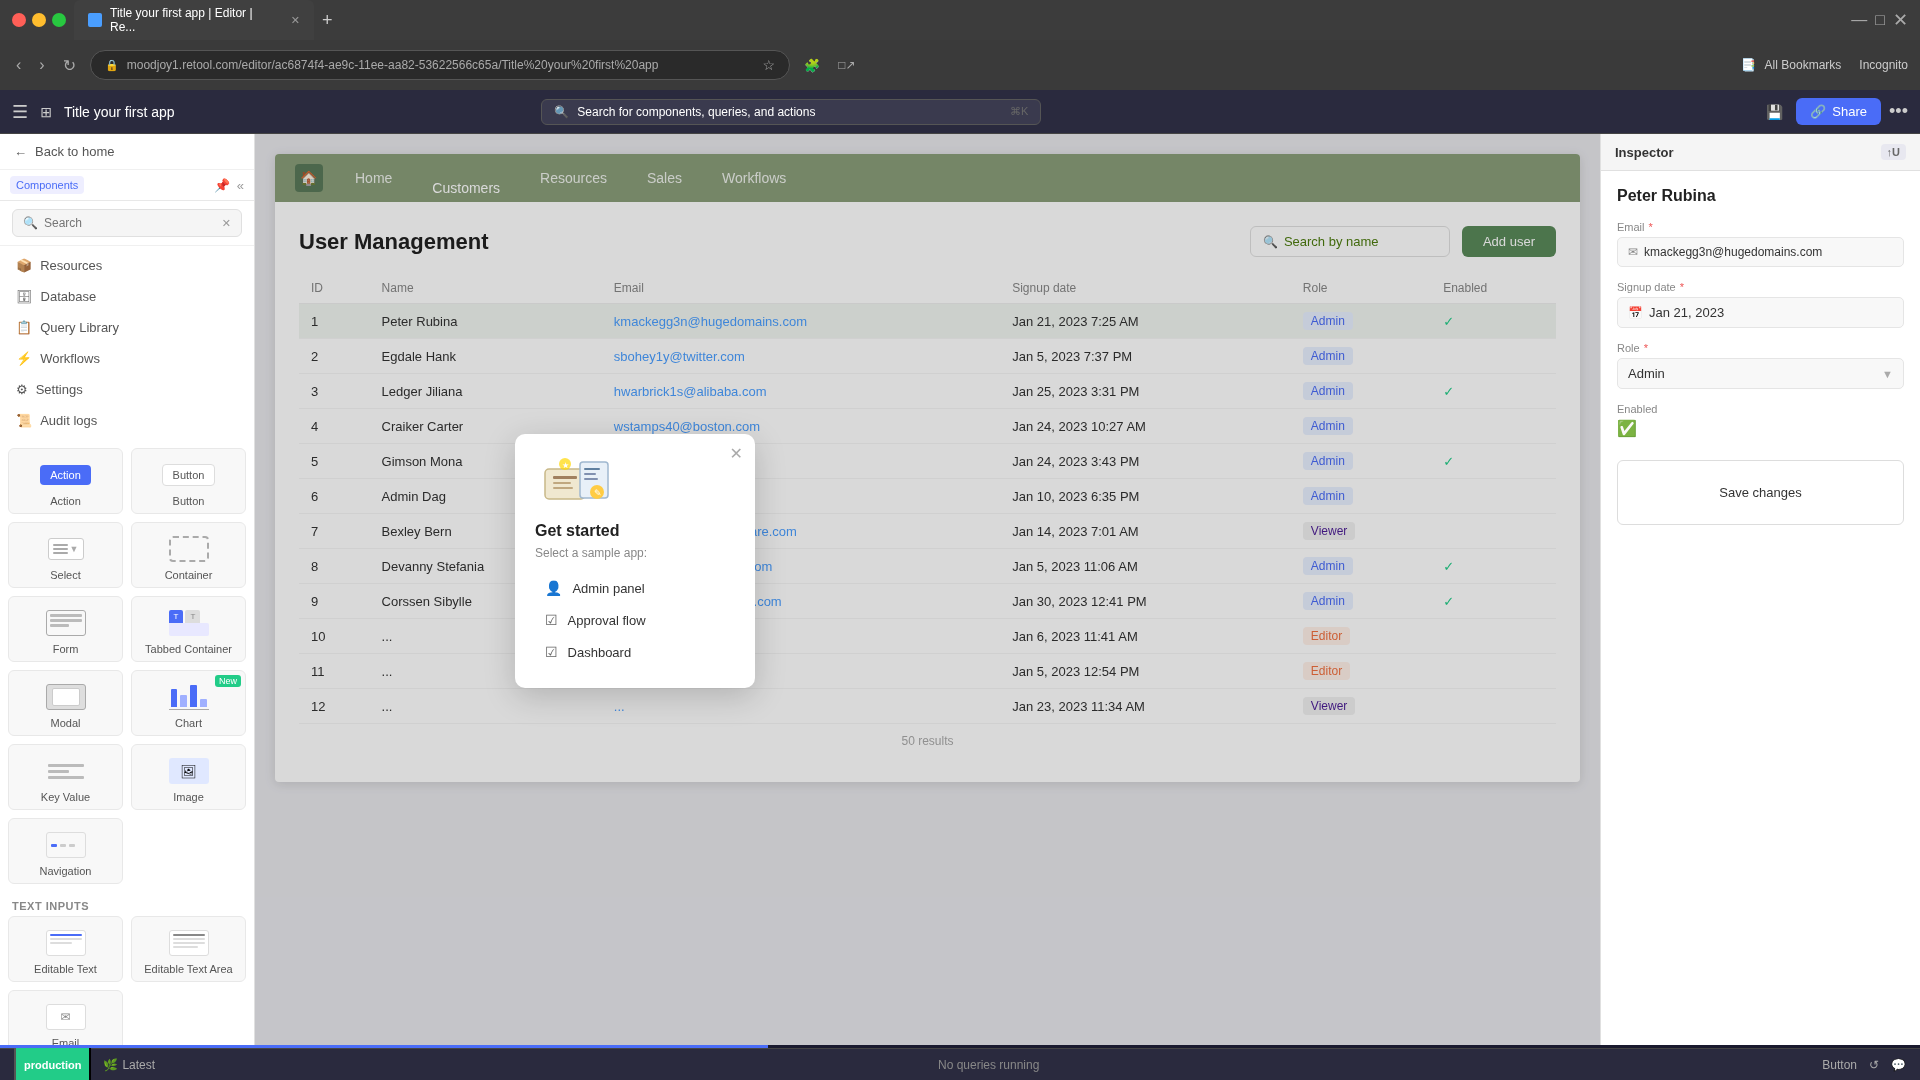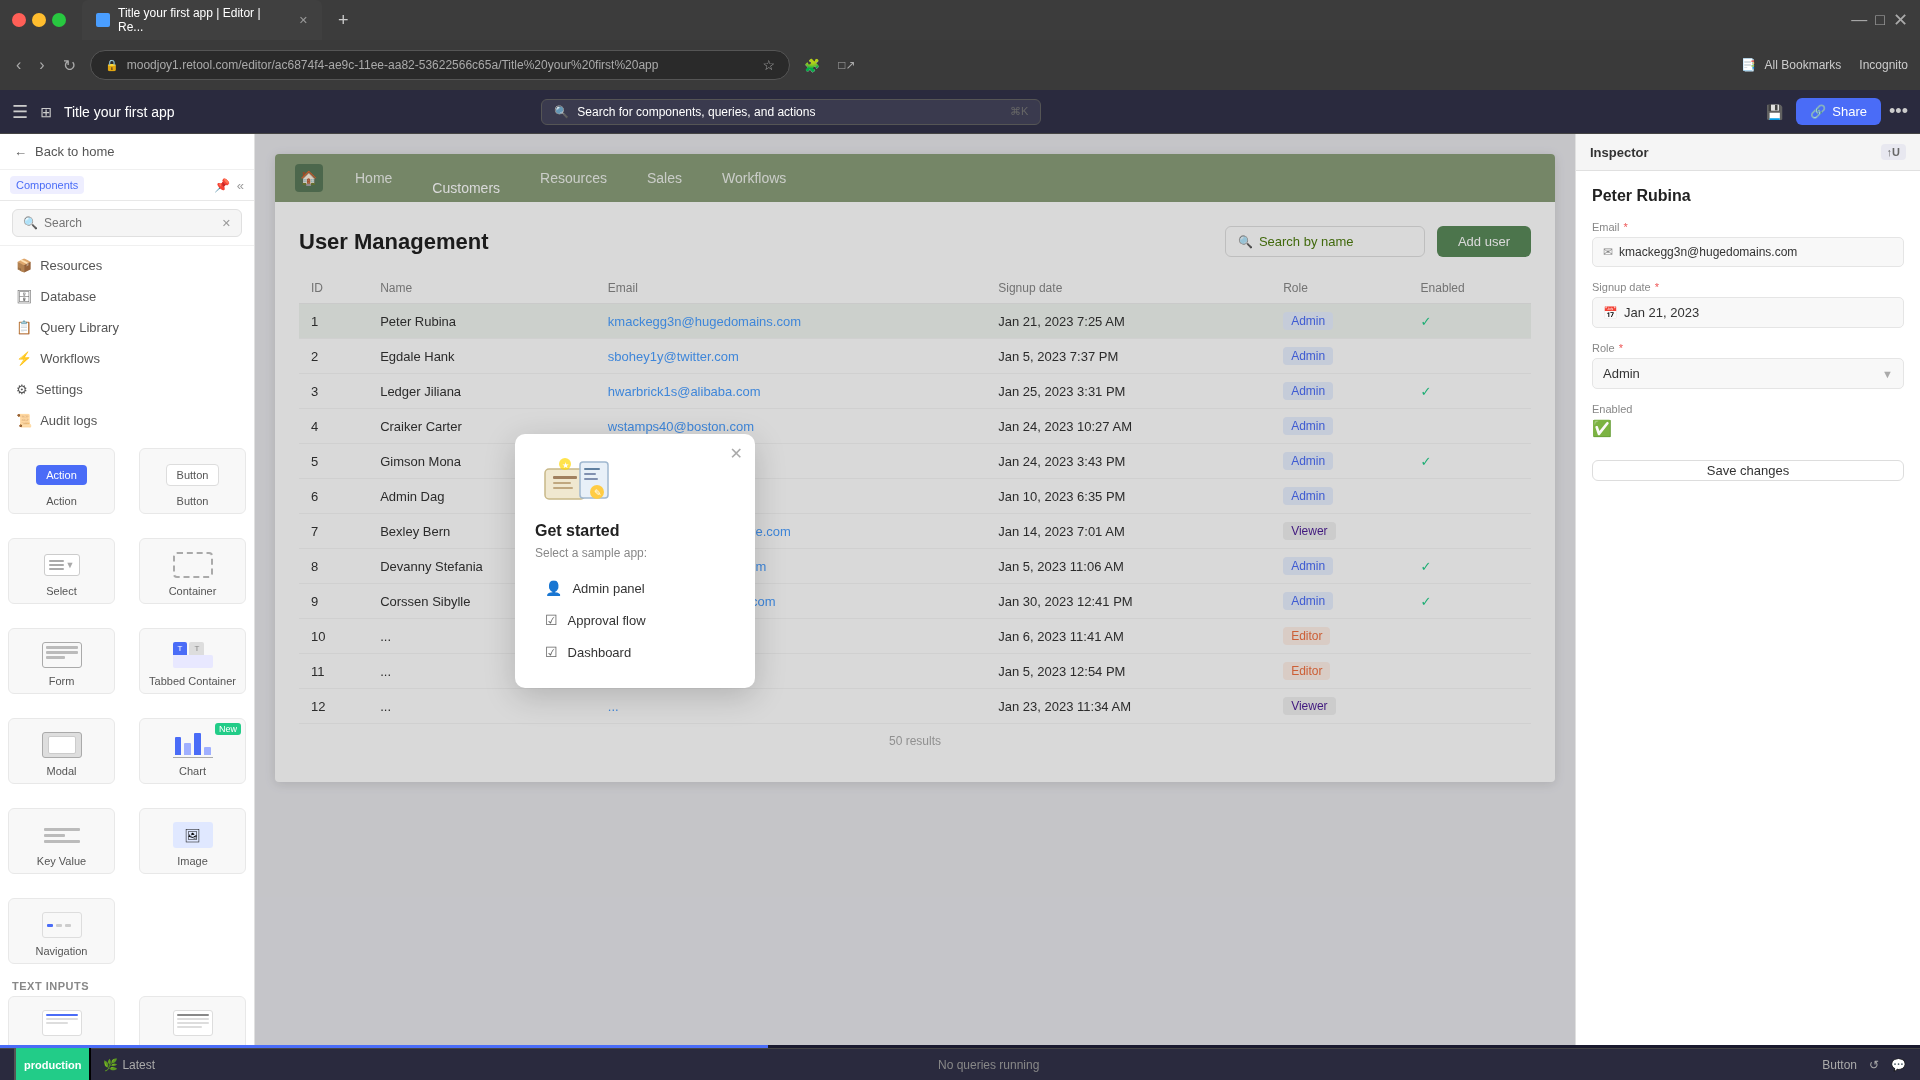--- a/index.html
+++ b/index.html
@@ -1,20 +1,20 @@
 <!DOCTYPE html>
 <html><head>
   <meta charset="utf-8">
   <style>
     * { box-sizing: border-box; margin: 0; padding: 0; }
     body { font-family: -apple-system, BlinkMacSystemFont, 'Segoe UI', sans-serif; font-size: 13px; background: #1a1a2e; overflow: hidden; width: 1920px; height: 1080px; }
 
     
     .browser-chrome { background: #2d2d2d; height: 90px; display: flex; flex-direction: column; }
-    .browser-titlebar { background: #3c3c3c; height: 40px; display: flex; align-items: center; padding: 0 12px; gap: 8px; }
+    .browser-titlebar { background: #3c3c3c; height: 40px; display: flex; align-items: center; padding: 0 12px; gap: 0; }
     .browser-controls { display: flex; gap: 6px; align-items: center; }
     .browser-btn { width: 14px; height: 14px; border-radius: 50%; border: none; cursor: pointer; }
     .browser-btn.close { background: #ff5f57; }
     .browser-btn.minimize { background: #ffbd2e; }
     .browser-btn.maximize { background: #28c840; }
     .browser-tab { background: #2d2d2d; border-radius: 6px 6px 0 0; padding: 6px 14px; color: #ccc; font-size: 12px; display: flex; align-items: center; gap: 8px; max-width: 240px; margin-left: 8px; }
     .browser-tab.active { background: #404040; color: #fff; }
     .tab-favicon { width: 14px; height: 14px; background: #4a9eff; border-radius: 2px; flex-shrink: 0; }
     .tab-close { color: #999; font-size: 11px; cursor: pointer; margin-left: 4px; }
     .tab-new { background: none; border: none; color: #ccc; font-size: 18px; cursor: pointer; padding: 0 8px; }
@@ -60,21 +60,21 @@
     .panel-search-input { width: 100%; background: #f5f5f5; border: 1px solid #e0e0e0; border-radius: 6px; padding: 6px 10px; font-size: 12px; color: #333; display: flex; align-items: center; gap: 6px; }
     .panel-search-input input { background: none; border: none; outline: none; font-size: 12px; color: #333; width: 100%; }
     .search-clear { color: #999; font-size: 11px; cursor: pointer; }
 
     
     .nav-section { padding: 4px 0; }
     .nav-item { padding: 8px 16px; color: #555; font-size: 13px; cursor: pointer; display: flex; align-items: center; gap: 8px; }
 
     
     .components-section { flex: 1; overflow-y: auto; padding: 8px; }
-    .components-grid { display: grid; grid-template-columns: repeat(2, 1fr); gap: 24px; margin-bottom: 8px; }
+    .components-grid { display: grid; grid-template-columns: repeat(2, 1fr); gap: 8px; margin-bottom: 8px; }
     .component-item { background: #f8f8f8; border: 1px solid #e8e8e8; border-radius: 6px; padding: 10px 6px 6px; display: flex; flex-direction: column; align-items: center; gap: 4px; cursor: grab; position: relative; }
     .component-icon { width: 44px; height: 32px; display: flex; align-items: center; justify-content: center; }
     .component-label { font-size: 11px; color: #555; text-align: center; }
     .new-badge { position: absolute; top: 4px; right: 4px; background: #22cc88; color: #fff; font-size: 9px; padding: 1px 4px; border-radius: 3px; }
     .section-title { font-size: 11px; color: #888; font-weight: 600; padding: 8px 4px 4px; text-transform: uppercase; letter-spacing: 0.5px; }
 
     
     .comp-action-btn { background: #4a6cf7; color: #fff; border-radius: 4px; padding: 4px 10px; font-size: 11px; font-weight: 500; }
     .comp-button { background: #fff; border: 1px solid #ddd; border-radius: 4px; padding: 4px 10px; font-size: 11px; color: #555; }
 
@@ -105,34 +105,34 @@
     .comp-nav-dot.inactive { background: #ccc; }
     .comp-editable-icon { border: 1px solid #ddd; border-radius: 3px; width: 40px; height: 26px; background: #fff; display: flex; flex-direction: column; gap: 2px; padding: 3px; }
     .comp-editable-line { height: 2px; border-radius: 1px; }
     .comp-email-icon { border: 1px solid #ddd; border-radius: 3px; width: 40px; height: 26px; background: #fff; display: flex; align-items: center; justify-content: center; }
     .comp-email-sym { font-size: 12px; color: #888; }
 
     
     .canvas-area { flex: 1; background: #e8e8ec; overflow: auto; position: relative; }
 
     
-    .inspector-panel { width: 345px; background: #fff; border-left: 1px solid #e0e0e0; display: flex; flex-direction: column; flex-shrink: 0; overflow-y: auto; }
+    .inspector-panel { width: 320px; background: #fff; border-left: 1px solid #e0e0e0; display: flex; flex-direction: column; flex-shrink: 0; overflow-y: auto; }
     .inspector-header { background: #f5f5f5; padding: 10px 14px; border-bottom: 1px solid #e0e0e0; font-size: 13px; font-weight: 600; color: #333; display: flex; align-items: center; justify-content: space-between; }
     .inspector-tag { background: #e8e8f0; color: #666; font-size: 11px; padding: 2px 6px; border-radius: 4px; }
     .inspector-content { padding: 16px; }
     .inspector-title { font-size: 16px; font-weight: 600; color: #222; margin-bottom: 16px; }
     .inspector-field { margin-bottom: 14px; }
     .field-label { font-size: 11px; color: #888; margin-bottom: 4px; display: flex; align-items: center; gap: 4px; }
     .field-required { color: #e55; }
     .field-value { font-size: 13px; color: #333; background: #f8f8f8; border: 1px solid #e5e5e5; border-radius: 5px; padding: 7px 10px; display: flex; align-items: center; gap: 6px; }
     .field-icon { color: #888; font-size: 12px; }
     .field-select { display: flex; justify-content: space-between; align-items: center; }
     .field-check { display: flex; align-items: center; }
     .check-icon { color: #22cc88; font-size: 16px; }
-    .save-btn { width: 100%; background: #fff; border: 1px solid #ddd; border-radius: 6px; padding: 2px; font-size: 13px; color: #333; cursor: pointer; font-weight: 500; margin-top: 8px; }
+    .save-btn { width: 100%; background: #fff; border: 1px solid #ddd; border-radius: 6px; padding: 24px; font-size: 13px; color: #333; cursor: pointer; font-weight: 500; margin-top: 8px; }
 
     
     .retool-app { background: #fff; margin: 0; min-height: 100%; }
     .retool-nav { background: #8a9e7a; padding: 0 20px; height: 48px; display: flex; align-items: center; gap: 24px; }
     .retool-nav-logo { width: 28px; height: 28px; background: #5a7a5a; border-radius: 4px; display: flex; align-items: center; justify-content: center; }
     .retool-nav-link { color: rgba(255,255,255,0.85); font-size: 14px; cursor: pointer; padding: 6px 8px; border-radius: 4px; }
     .retool-nav-link.active { color: #fff; margin-top: 19px; }
 
     .retool-content { padding: 24px; }
     .user-mgmt-header { display: flex; align-items: center; justify-content: space-between; margin-bottom: 16px; }

